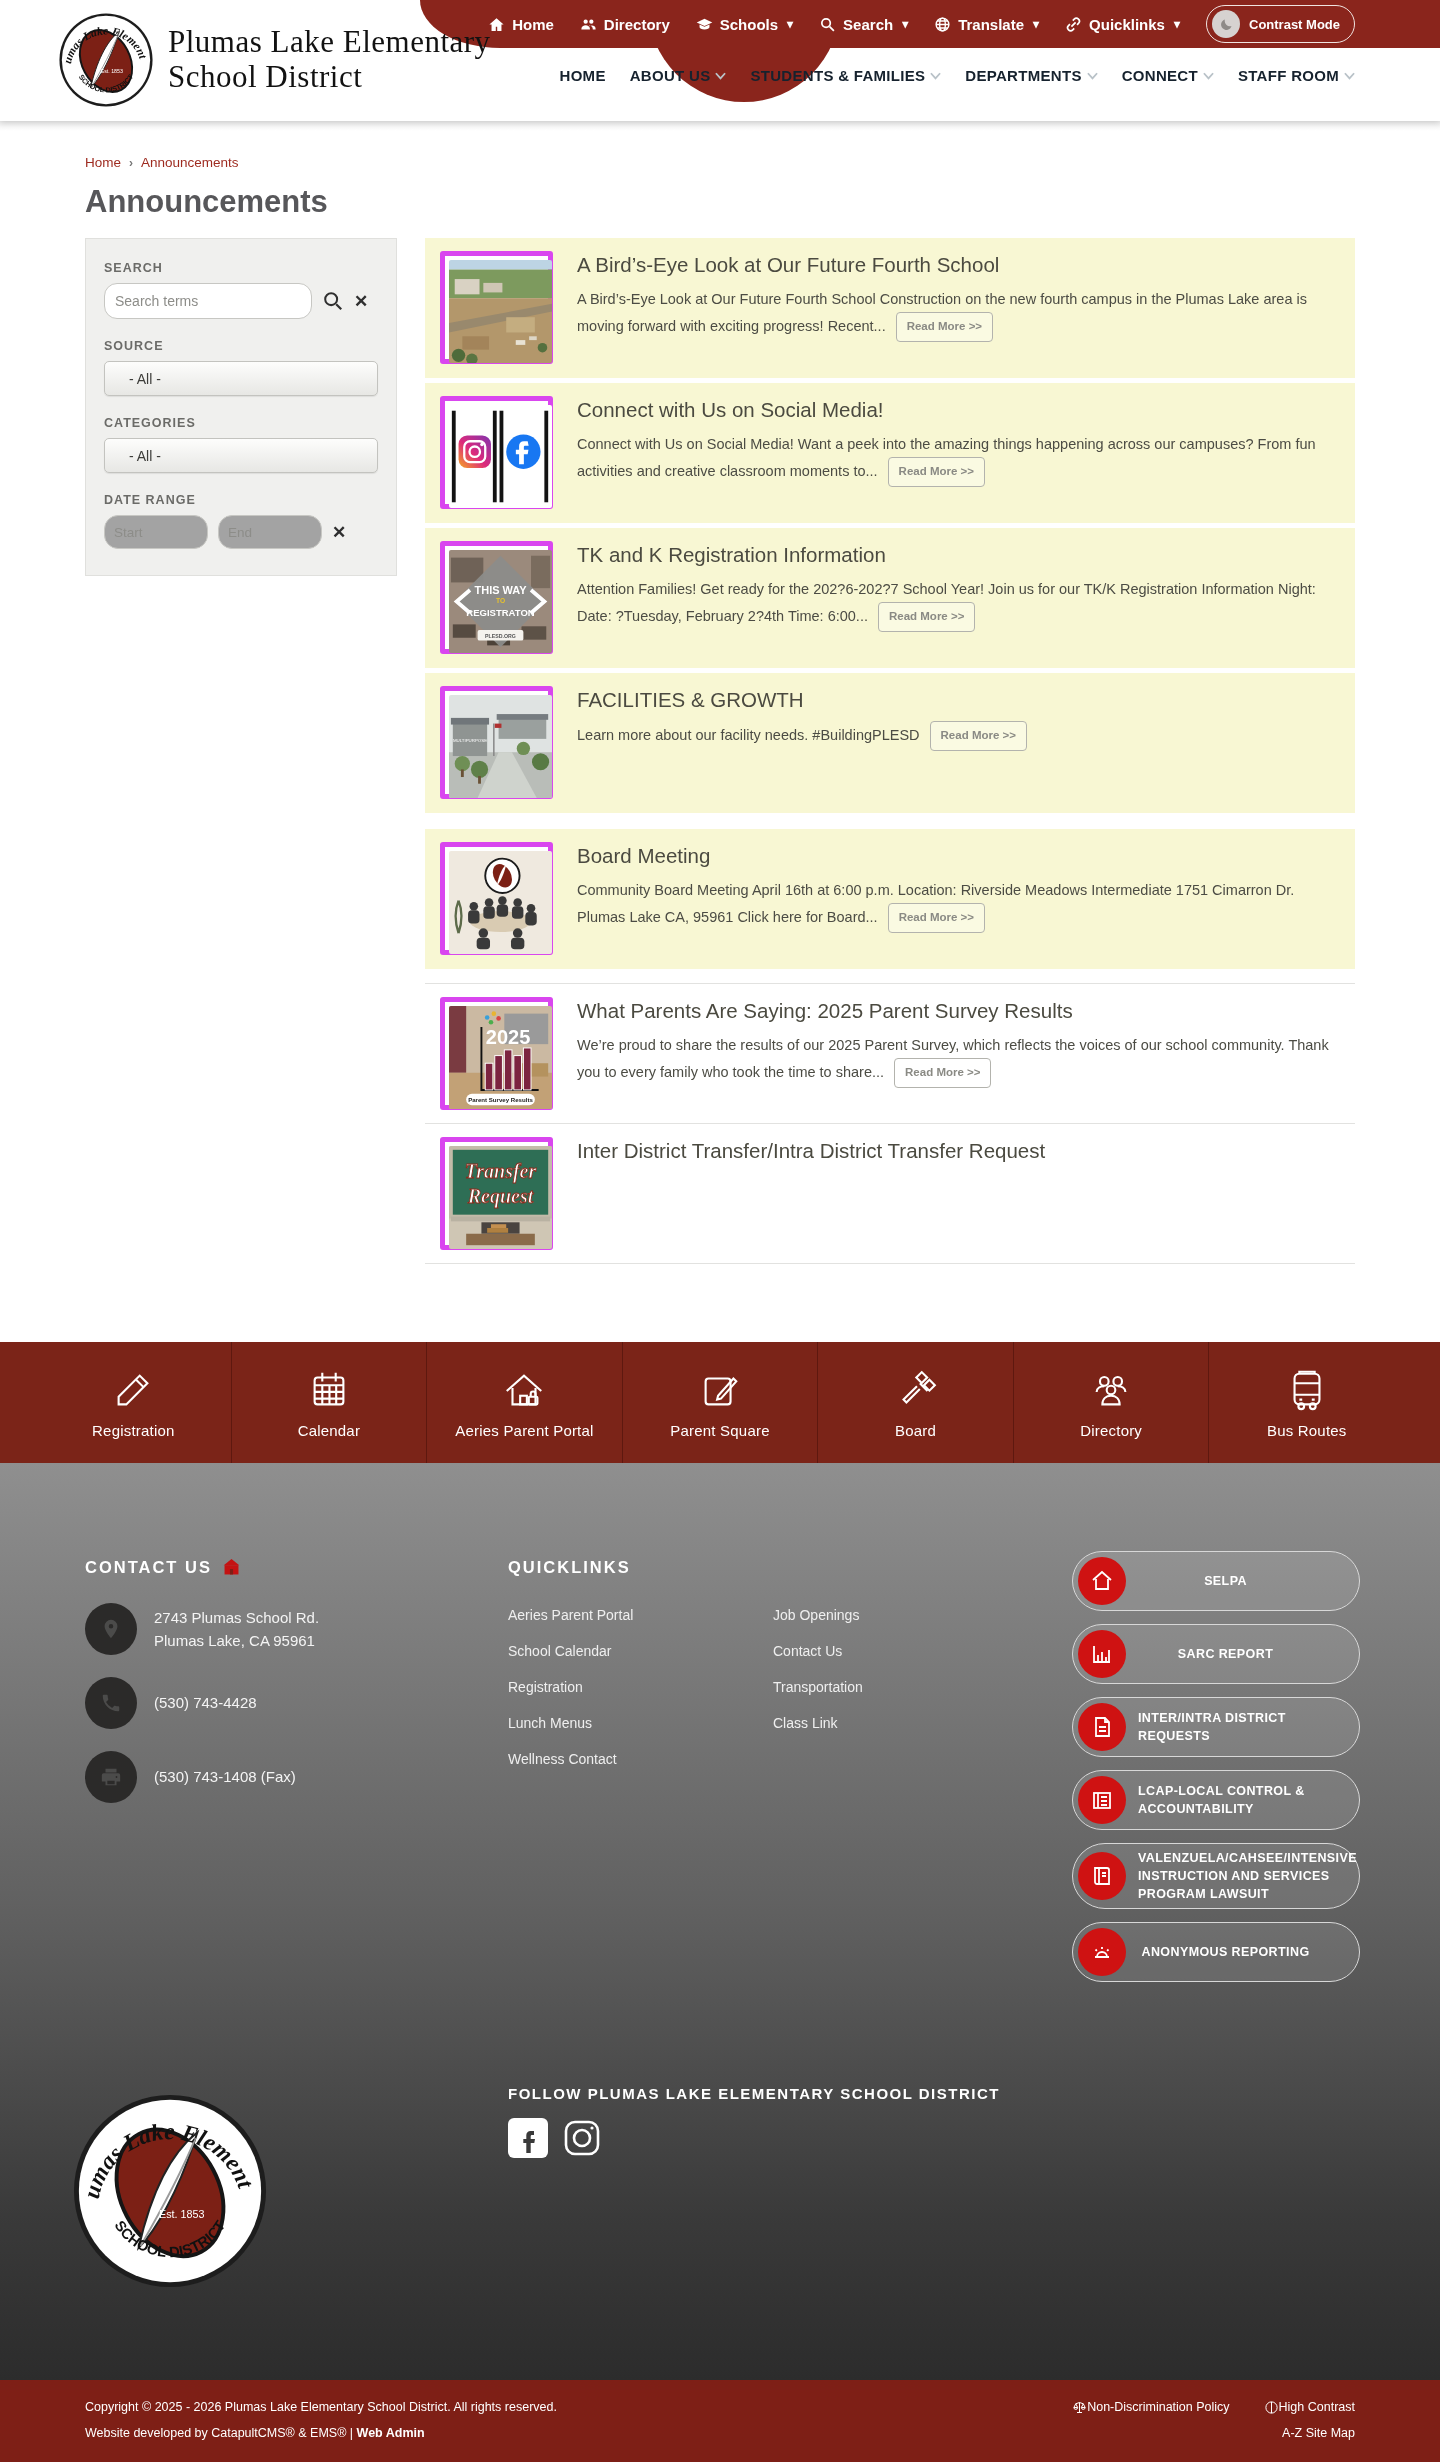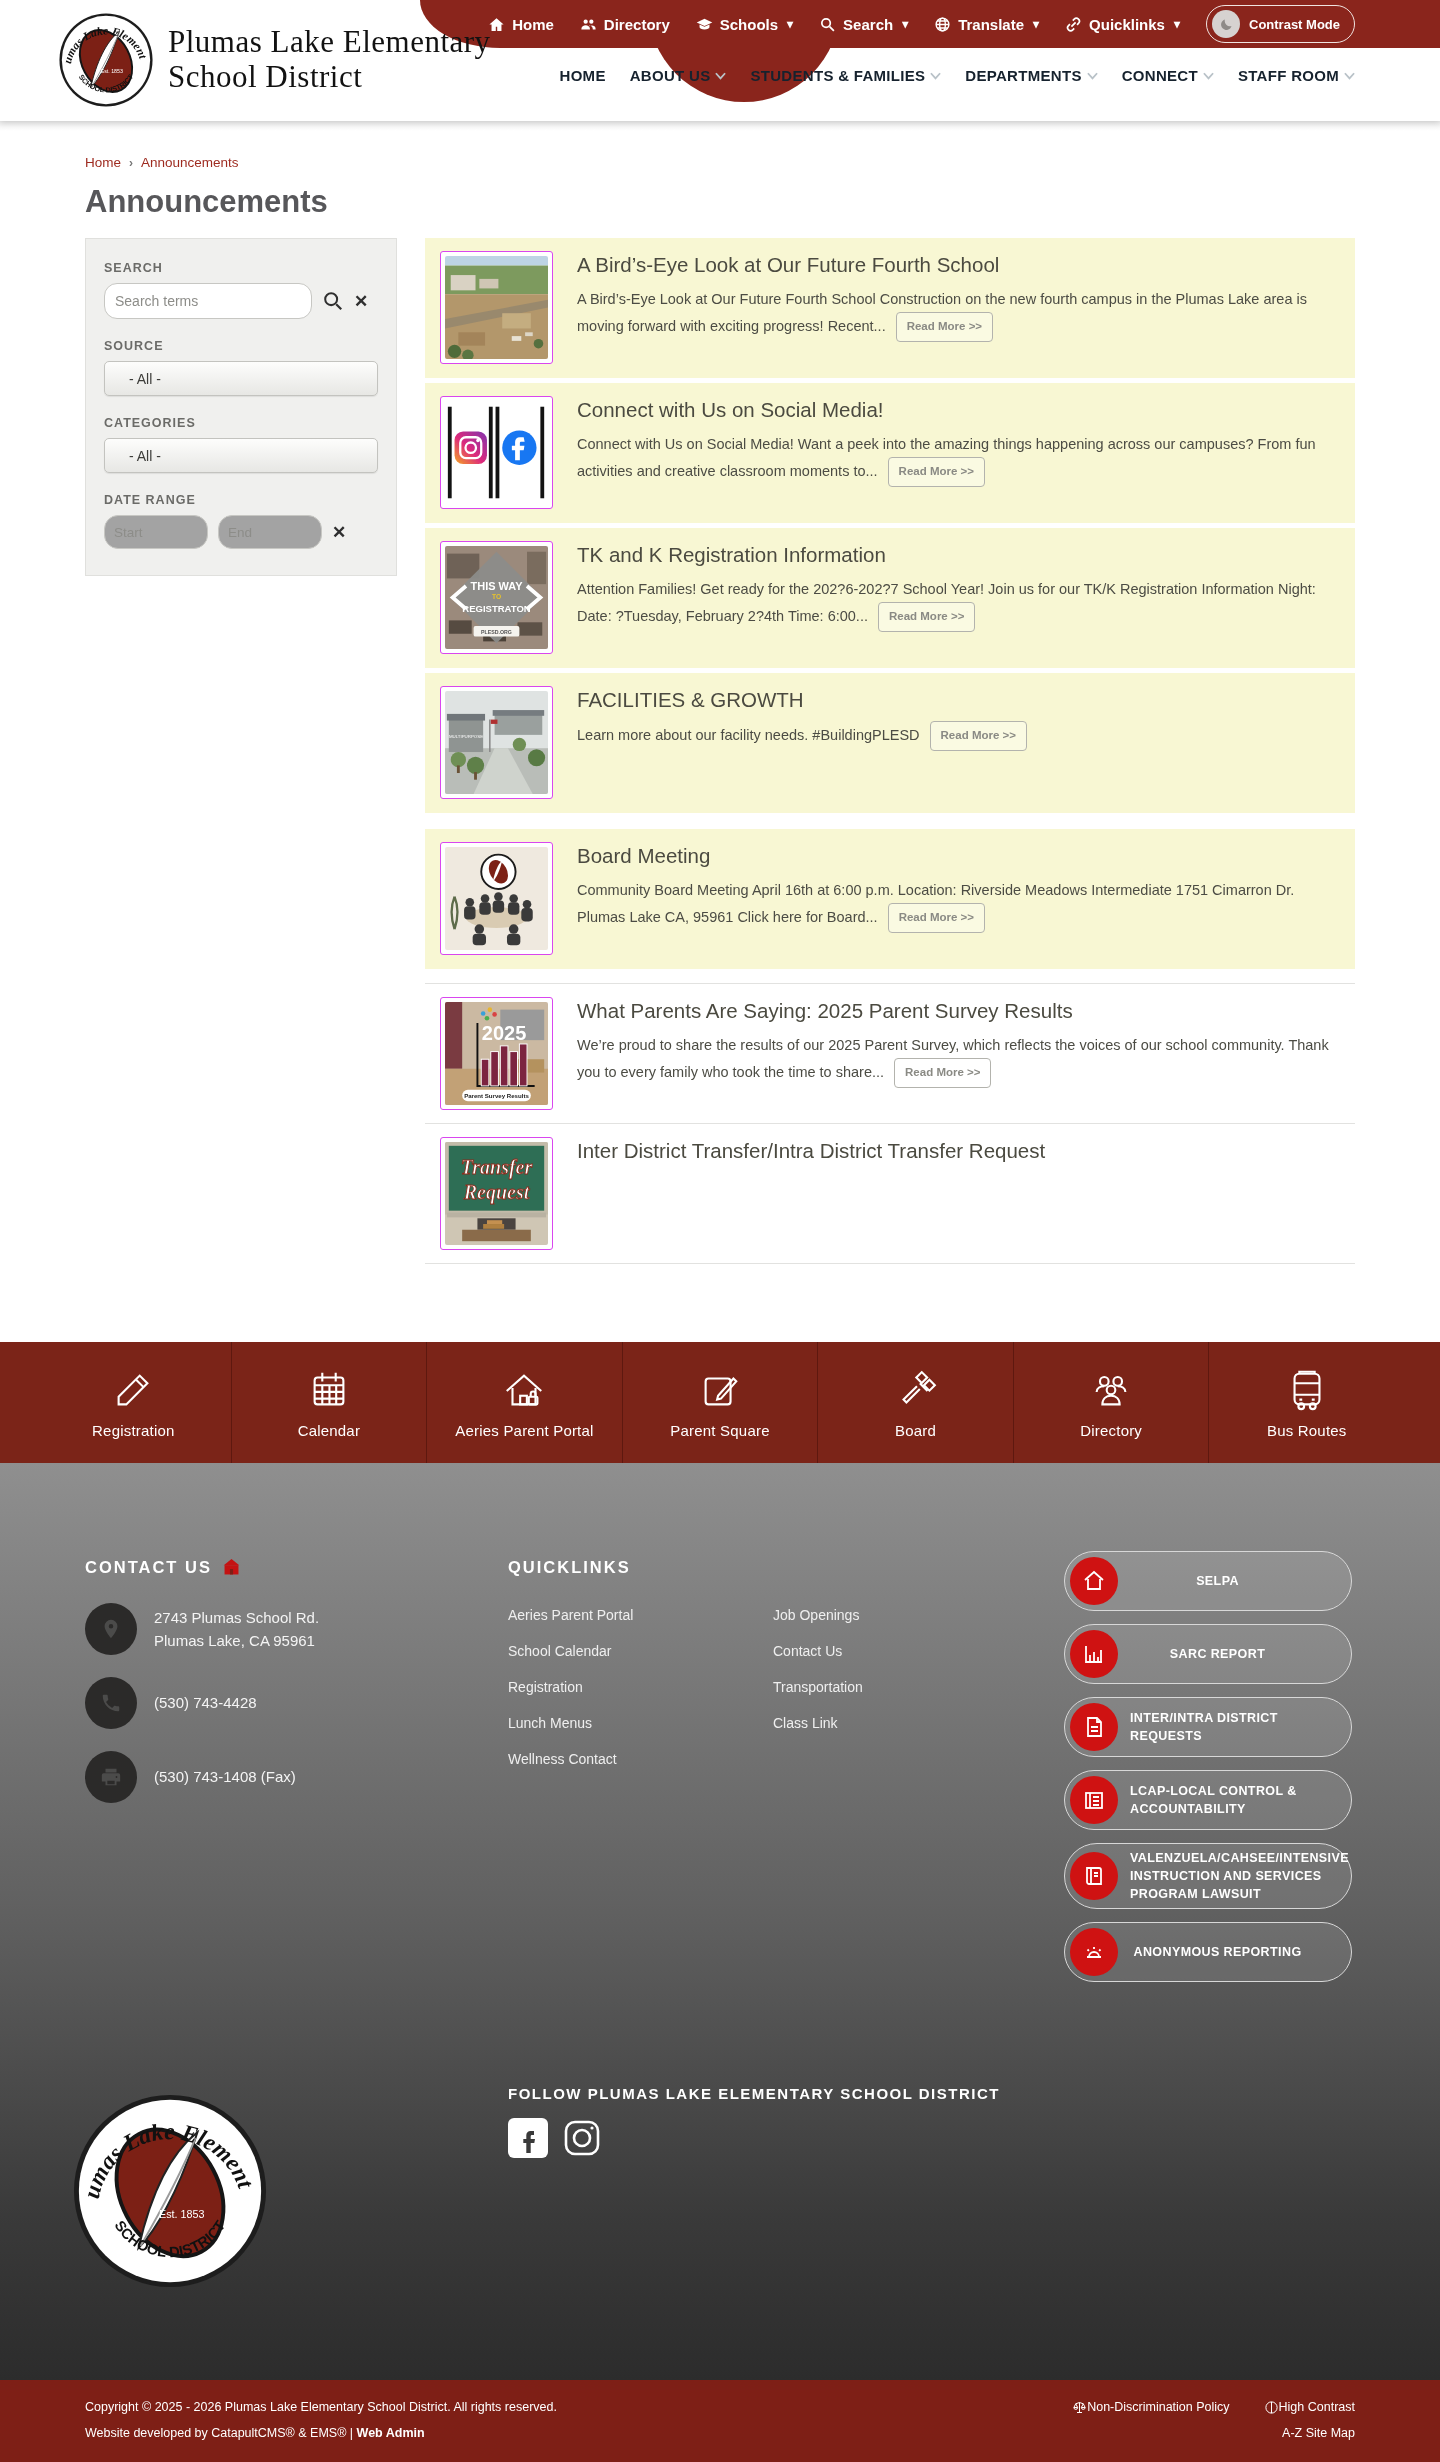--- a/index.html
+++ b/index.html
@@ -52,21 +52,21 @@
 
   
   .alist{flex:1;min-width:0}
   .aitem{display:flex;gap:24px;padding:13px 18px 13px 15px;min-height:140px}
   .aitem.hl{background:var(--yellow);margin-bottom:5px}
   .aitem.gap-top{margin-top:16px}
   .aitem.plain{background:#fff;border-top:1px solid #e2e2e0}
   .aitem.plain:last-child{border-bottom:1px solid #e2e2e0}
   .aitem.plain{margin-top:14px}
   .aitem.plain + .aitem.plain{margin-top:0}
-  .thumb{width:113px;height:113px;flex:0 0 auto;background:#fff;border:1px solid #d946ef;border-radius:3px;padding:4px;cursor:pointer}
+  .thumb{width:113px;height:113px;flex:0 0 auto;background:#fff;border:5px solid #d946ef;border-radius:3px;padding:4px;cursor:pointer}
   .thumb svg{width:103px;height:103px;border-radius:2px}
   .atext{flex:1;min-width:0;padding-top:2px}
   .atitle{font-size:20.5px;font-weight:500;color:var(--title);margin-bottom:9px;cursor:pointer}
   .aexcerpt{font-size:14.5px;line-height:1.8;color:var(--body)}
   .readmore{display:inline-block;border:1px solid #b3b3ad;border-radius:4px;padding:3px 10px 4px;font-size:11.5px;font-weight:700;color:#8a8a84;background:rgba(255,255,255,.35);margin-left:10px;cursor:pointer;white-space:nowrap;vertical-align:middle}
 
   
   .quickbar{height:121px;background:var(--red2);display:flex;align-items:stretch;padding:0 36px}
   .qcell{flex:1;display:flex;flex-direction:column;align-items:center;justify-content:center;gap:9px;color:#fff;border-right:1px solid rgba(60,10,5,.45);cursor:pointer;text-decoration:none}
   .qcell:last-child{border-right:none}
@@ -79,21 +79,21 @@
   .contact{position:absolute;left:85px;top:95px;width:400px}
   .crow{display:flex;align-items:center;gap:17px;margin-top:22px}
   .crow.first{margin-top:26px}
   .ccirc{width:52px;height:52px;border-radius:50%;background:#2b2a29;flex:0 0 auto;display:flex;align-items:center;justify-content:center}
   .ccirc svg{width:22px;height:22px;opacity:.35}
   .ctext{font-size:15px;line-height:1.55;color:#f4f4f4}
   .qlinks{position:absolute;left:508px;top:95px;width:560px}
   .qlcols{display:flex;margin-top:10px}
   .qlcol{width:265px;display:flex;flex-direction:column}
   .qlcol a{color:#efefef;font-size:14px;text-decoration:none;margin-top:20px;cursor:pointer}
-  .resources{position:absolute;right:88px;top:88px;width:288px;display:flex;flex-direction:column;gap:13px}
+  .resources{position:absolute;right:80px;top:88px;width:288px;display:flex;flex-direction:column;gap:13px}
   .rbtn{display:flex;align-items:center;border:1.5px solid #d8d8d8;border-radius:34px;background:rgba(255,255,255,.10);padding:5px 16px 5px 5px;min-height:56px;cursor:pointer}
   .rcirc{width:48px;height:48px;border-radius:50%;background:var(--accent);flex:0 0 auto;display:flex;align-items:center;justify-content:center;margin-right:12px}
   .rcirc svg{width:24px;height:24px}
   .rlabel{font-size:12.5px;font-weight:700;letter-spacing:.4px;line-height:1.45;color:#fff}
   .rbtn.center .rlabel{flex:1;text-align:center;padding-right:30px}
   .follow{position:absolute;left:508px;top:622px}
   .follow h3{font-size:15px;font-weight:700;letter-spacing:1.5px}
   .socialrow{display:flex;gap:14px;margin-top:16px}
   .socialrow a{cursor:pointer}
   .footer-logo{position:absolute;left:72px;top:630px}

